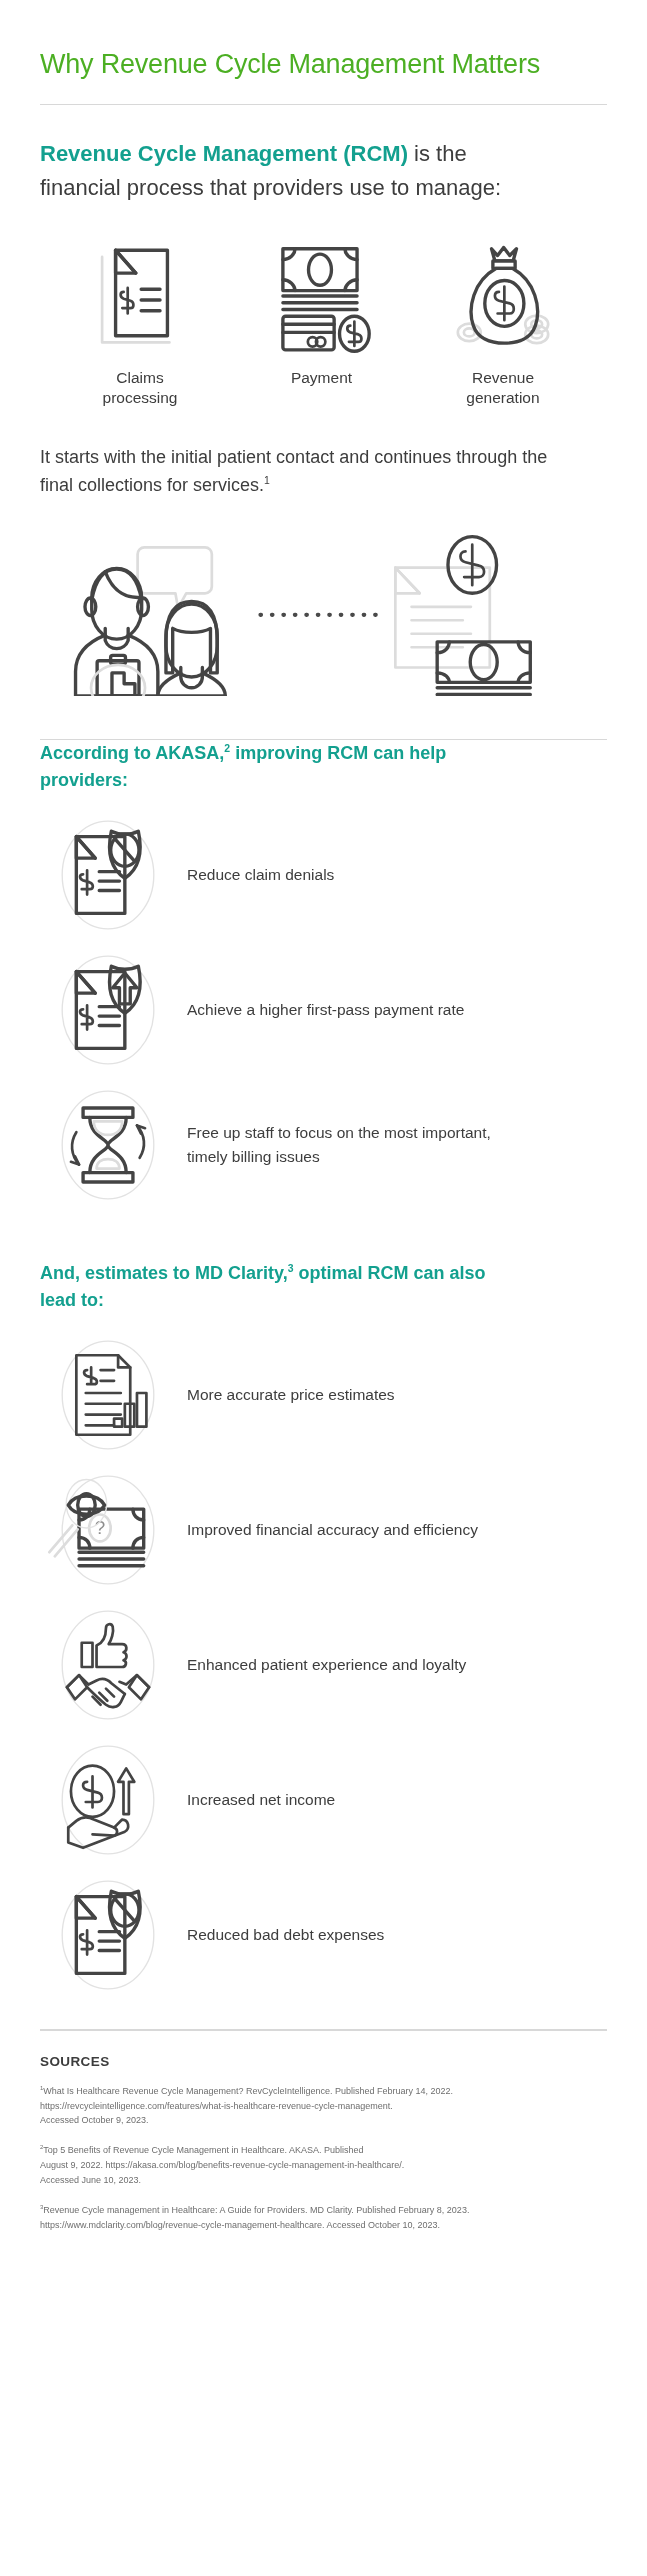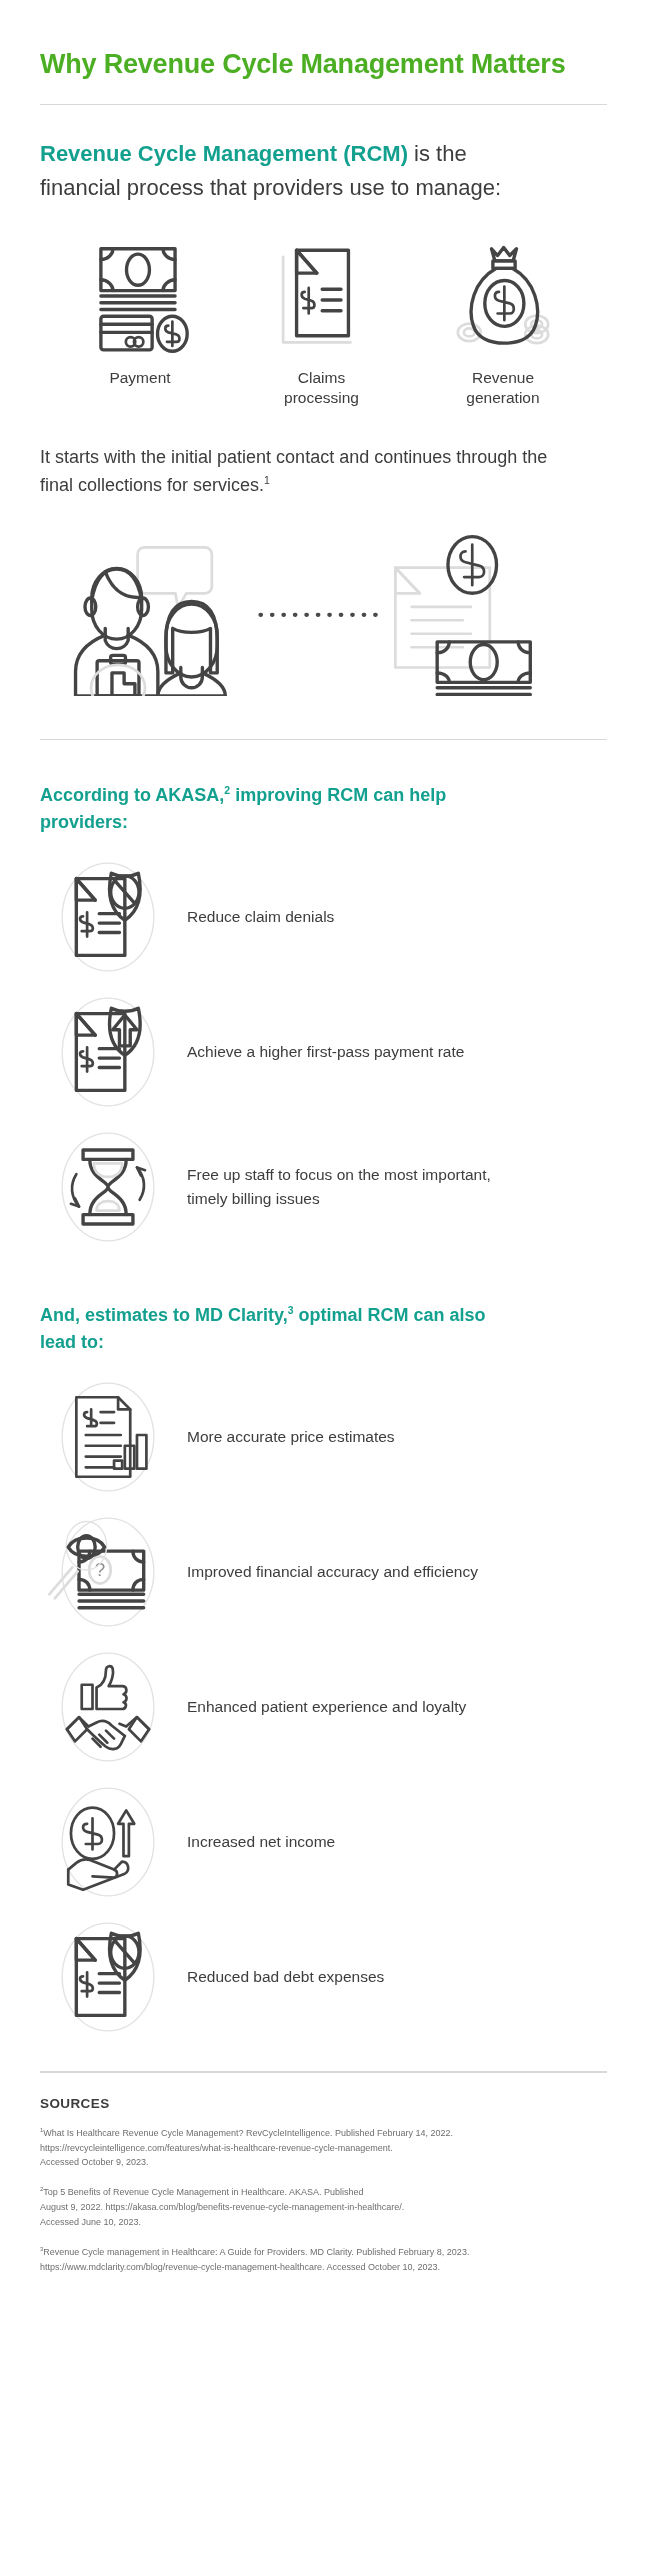--- a/index.html
+++ b/index.html
@@ -8,21 +8,21 @@
     background: #ffffff;
     font-family: "Liberation Sans", sans-serif;
   }
   body { width: 648px; min-height: 2576px; position: relative; }
 
   .page { width: 648px; padding: 0 40px; }
 
   
   .title {
     font-size: 27px;
-    font-weight: bold;
+    font-weight: normal;
     color: #4caf23;
     letter-spacing: -0.2px;
     padding-top: 49px;
     line-height: 1.15;
   }
   .rule {
     height: 1.3px;
     background: #d8d8d8;
     margin-top: 24px;
     width: 567px;
@@ -81,21 +81,21 @@
   }
 
   
   .sec-head {
     font-size: 18px;
     font-weight: bold;
     color: #13a08f;
     line-height: 1.5;
     max-width: 486px;
   }
-  .akasa-head { margin-top: 42px; }
+  .akasa-head { }
   .mdc-head { margin-top: 47px; }
 
   
   .blist { margin-top: 13.5px; }
   .brow {
     display: flex;
     align-items: center;
     min-height: 135px;
   }
   .brow-art {
@@ -143,52 +143,52 @@
 <div class="page">
 
   <h1 class="title">Why Revenue Cycle Management Matters</h1>
   <div class="rule"></div>
 
   <p class="intro">
     <span class="hl">Revenue Cycle Management (RCM)</span><span> is the financial process that providers use to manage:</span>
   </p>
 
   <div class="trio">
+
+    <div class="trio-cell">
+      <div class="trio-art">
+        <svg width="101" height="118" viewBox="0 0 150 175">
+          <path class="ln-light" d="M18 28 L18 155 L118 155"></path>
+          <path class="ln-dark" d="M38 18 L115 18 L115 145 L38 145 Z"></path>
+          <path class="ln-dark" d="M38 18 L38 52 L68 52 Z" fill="#fff"></path>
+          <path class="ln-dark" d="M38 18 L68 52"></path>
+          <path class="ln-dark-t" d="M56 74 L56 112 M50 80 C44 80 44 88 50 90 L60 93 C66 95 66 104 60 104 L48 104"></path>
+          <path class="ln-dark" d="M76 76 L104 76 M76 92 L104 92 M76 108 L104 108"></path>
+        </svg>
+      </div>
+      <div class="trio-label" style="white-space:pre-line">Claims
+processing</div>
+    </div>
 
     <div class="trio-cell">
       <div class="trio-art">
         <svg width="108" height="118" viewBox="0 0 160 175">
           <rect class="ln-dark" x="22" y="16" width="110" height="62"></rect>
           <ellipse class="ln-dark" cx="77" cy="47" rx="17" ry="23"></ellipse>
           <path class="ln-dark" d="M22 32 C32 32 40 24 40 16 M132 32 C122 32 114 24 114 16 M22 62 C32 62 40 70 40 78 M132 62 C122 62 114 70 114 78"></path>
           <path class="ln-dark" d="M22 86 L132 86 M22 96 L132 96 M22 106 L132 106"></path>
           <rect class="ln-dark" x="22" y="116" width="76" height="50" rx="4"></rect>
           <path class="ln-dark" d="M22 128 L98 128 M22 140 L98 140"></path>
           <circle class="ln-dark-t" cx="66" cy="154" r="7"></circle>
           <circle class="ln-dark-t" cx="78" cy="154" r="7"></circle>
           <ellipse class="ln-dark" cx="128" cy="142" rx="22" ry="26"></ellipse>
           <path class="ln-dark-t" d="M128 124 L128 160 M122 130 C116 130 116 138 122 140 L134 143 C140 145 140 154 134 154 L120 154"></path>
         </svg>
       </div>
       <div class="trio-label" style="white-space:pre-line">Payment</div>
-    </div>
-
-    <div class="trio-cell">
-      <div class="trio-art">
-        <svg width="101" height="118" viewBox="0 0 150 175">
-          <path class="ln-light" d="M18 28 L18 155 L118 155"></path>
-          <path class="ln-dark" d="M38 18 L115 18 L115 145 L38 145 Z"></path>
-          <path class="ln-dark" d="M38 18 L38 52 L68 52 Z" fill="#fff"></path>
-          <path class="ln-dark" d="M38 18 L68 52"></path>
-          <path class="ln-dark-t" d="M56 74 L56 112 M50 80 C44 80 44 88 50 90 L60 93 C66 95 66 104 60 104 L48 104"></path>
-          <path class="ln-dark" d="M76 76 L104 76 M76 92 L104 92 M76 108 L104 108"></path>
-        </svg>
-      </div>
-      <div class="trio-label" style="white-space:pre-line">Claims
-processing</div>
     </div>
 
     <div class="trio-cell">
       <div class="trio-art">
         <svg width="108" height="118" viewBox="0 0 160 175">
           <g class="ln-light">
             <ellipse cx="30" cy="140" rx="17" ry="13"></ellipse>
             <ellipse cx="30" cy="140" rx="8" ry="6"></ellipse>
             <ellipse cx="130" cy="128" rx="17" ry="13"></ellipse>
             <ellipse cx="130" cy="128" rx="8" ry="6"></ellipse>

